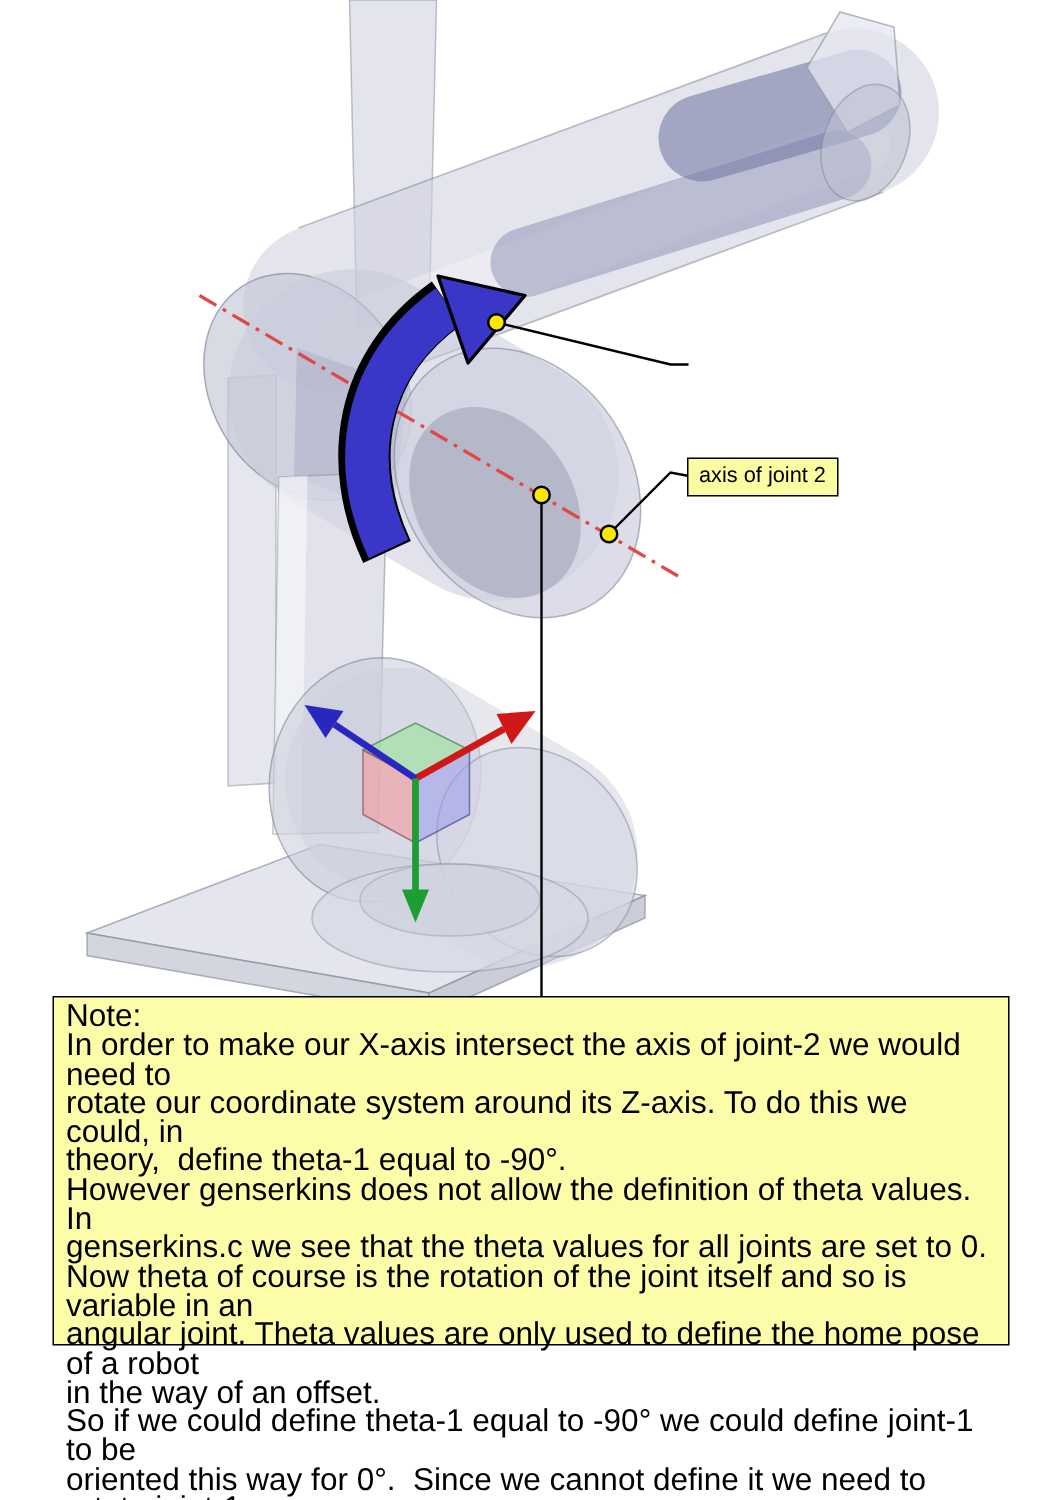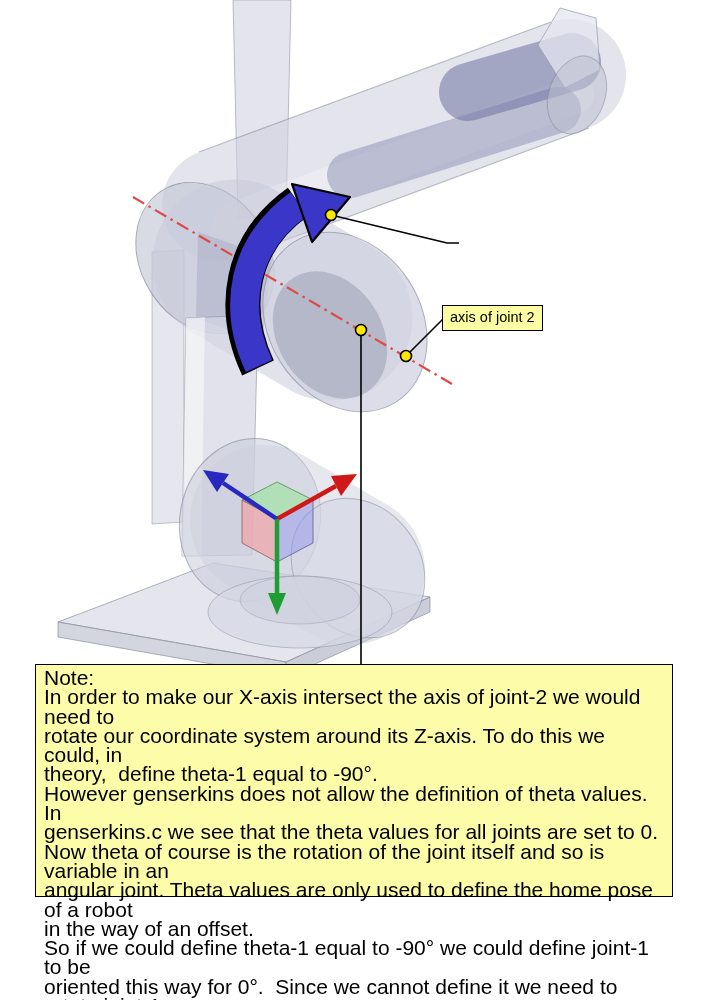--- a/index.html
+++ b/index.html
@@ -7,21 +7,21 @@
     position:relative;width:707px;height:1000px;background:#ffffff;
     font-family:"Liberation Sans",sans-serif;overflow:hidden;
   }
   #scene{position:absolute;left:0;top:0;}
   .callout{
     position:absolute;background:#FCFCA2;border:1.7px solid #000;
     font-size:14.5px;line-height:1.3;color:#000;padding:2px 7px 3px 7px;
     white-space:nowrap;z-index:5;
   }
   #callout-rotation{left:457px;top:229px;}
-  #callout-axis{left:442px;top:305px;text-align:center;}
+  #callout-axis{left:458px;top:305px;text-align:center;}
   #note-box{
     position:absolute;left:35px;top:664px;width:638px;height:233px;
     box-sizing:border-box;background:#FCFCA9;border:1.8px solid #000;
     font-size:21px;line-height:19.3px;color:#000;padding:3px 8px;
     white-space:pre-wrap;z-index:4;
   }
 </style>
 </head>
 <body>
 

